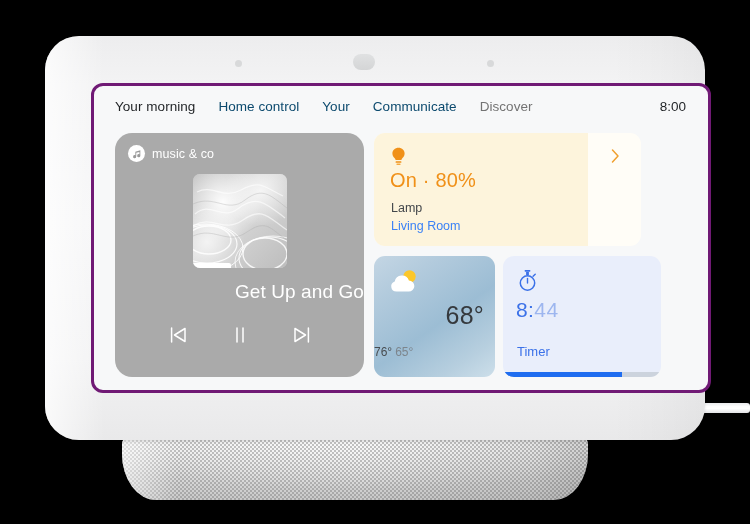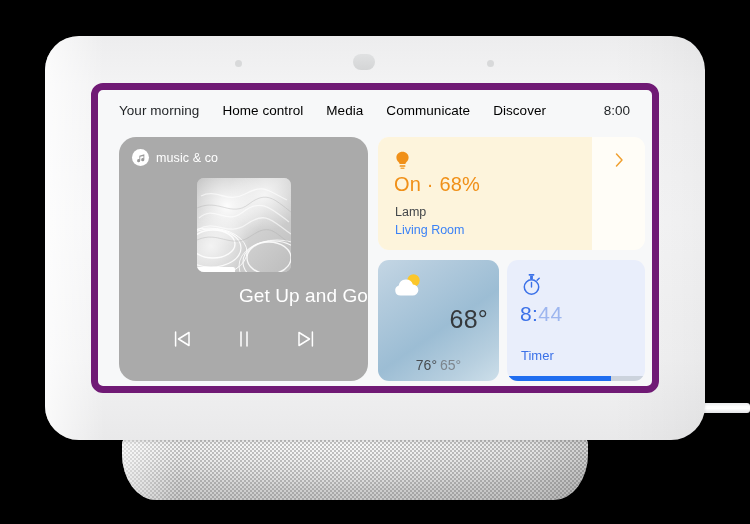--- a/index.html
+++ b/index.html
@@ -106,49 +106,49 @@
     left: 353px; top: 54px; width: 22px; height: 16px;
     border-radius: 8px;
     background: linear-gradient(to bottom,#e0e1e2,#d4d5d6);
   }
 
   
   .screen {
     position: absolute;
     left: 91px;
     top: 83px;
-    width: 568px;
+    width: 620px;
     height: 310px;
     border-radius: 12px;
     background: #f7f8f9;
-    border: 7px solid #701a75;
+    border: 3px solid #701a75;
     box-sizing: border-box;
     overflow: hidden;
   }
 
   
   .nav {
     position: absolute;
     left: 0; top: 0;
     width: 100%;
     height: 41px;
     display: flex;
     align-items: center;
     box-sizing: border-box;
     padding: 0 0 0 21px;
   }
   .nav-item {
     font-size: 13.5px;
-    color: #000000;
+    color: #0c4a6e;
     margin-right: 23px;
     white-space: nowrap;
     letter-spacing: 0.05px;
   }
   .nav-item.active { color: #1f2225; font-weight: 500; }
-  .nav-item.dim    { color: #000000; text-align: center; }
+  .nav-item.dim    { color: #737373; text-align: center; }
   .nav-clock {
     margin-left: auto;
     margin-right: 22px;
     font-size: 13.5px;
     color: #1f2225;
     font-weight: 500;
     white-space: nowrap;
     text-align: right;
   }
 
@@ -282,36 +282,37 @@
   .wx-temp {
     position: absolute;
     left: 0; right: 11px; top: 45px;
     text-align: right;
     font-size: 25px;
     color: #35393d;
     letter-spacing: 0.2px;
   }
   .wx-hl {
     position: absolute;
-    left: 0; right: 0; top: 97px;
-    text-align: center;
-    font-size: 14px;
+    left: 0; right: 0; top: 89px;
+    text-align: left;
+    font-size: 12px;
     white-space: nowrap;
   }
   .wx-hi { color: #484c50; }
   .wx-lo { color: #7d858c; margin-left: 3px; }
 
   
   .card-timer {
     position: absolute;
     left: 388px; top: 123px;
     width: 138px; height: 121px;
     border-radius: 11px;
     overflow: hidden;
     background: #e9eefb;
+    padding-left: 20px;
   }
   .tm-icon { position: absolute; left: 14px; top: 13px; }
   .tm-time {
     position: absolute;
     left: 13px; top: 42px;
     font-size: 21px;
     letter-spacing: 0.4px;
     white-space: nowrap;
   }
   .tm-elapsed { color: #3b71e8; }
@@ -350,21 +351,21 @@
 
   <div class="sensor sensor-left"></div>
   <div class="sensor sensor-mid"></div>
   <div class="sensor sensor-right"></div>
 
   <div class="screen">
 
     <div class="nav">
       <div class="nav-item active">Your morning</div>
       <div class="nav-item">Home control</div>
-      <div class="nav-item">Media</div>
+      <div class="nav-item">Your</div>
       <div class="nav-item">Communicate</div>
       <div class="nav-item dim">Discover</div>
       <div class="nav-clock">8:00</div>
     </div>
 
     <div class="cards">
 
       <div class="card-music">
 
         <div class="music-src">
@@ -448,21 +449,21 @@
       <div class="card-lamp">
         <div class="lamp-fill" style="width:80%"></div>
         <div class="lamp-inner">
           <span class="lamp-bulb">
             <svg width="15" height="19" viewBox="0 0 15 19" aria-hidden="true">
               <path d="M7.5 0.8 C3.9 0.8 1.4 3.4 1.4 6.5 c0 2.1 1.1 3.5 2.1 4.6 .6 .7 1 1.2 1.1 1.9 h5.8 c.1-.7 .5-1.2 1.1-1.9 1-1.1 2.1-2.5 2.1-4.6 C13.6 3.4 11.1 .8 7.5 .8 z" fill="#f09018"></path>
               <rect x="4.6" y="14.2" width="5.8" height="1.5" rx="0.5" fill="#f09018"></rect>
               <rect x="5.4" y="16.4" width="4.2" height="1.5" rx="0.7" fill="#f5a93f"></rect>
             </svg>
           </span>
-          <div class="lamp-state">On · 68%</div>
+          <div class="lamp-state">On · 80%</div>
           <div class="lamp-name">Lamp</div>
           <div class="lamp-room">Living Room</div>
           <span class="lamp-chevron">
             <svg width="11" height="16" viewBox="0 0 11 16" aria-hidden="true">
               <path d="M2.5 2 L8 8 L2.5 14" fill="none" stroke="#f0a030" stroke-width="1.5" stroke-linecap="round" stroke-linejoin="round"></path>
             </svg>
           </span>
         </div>
       </div>
 

